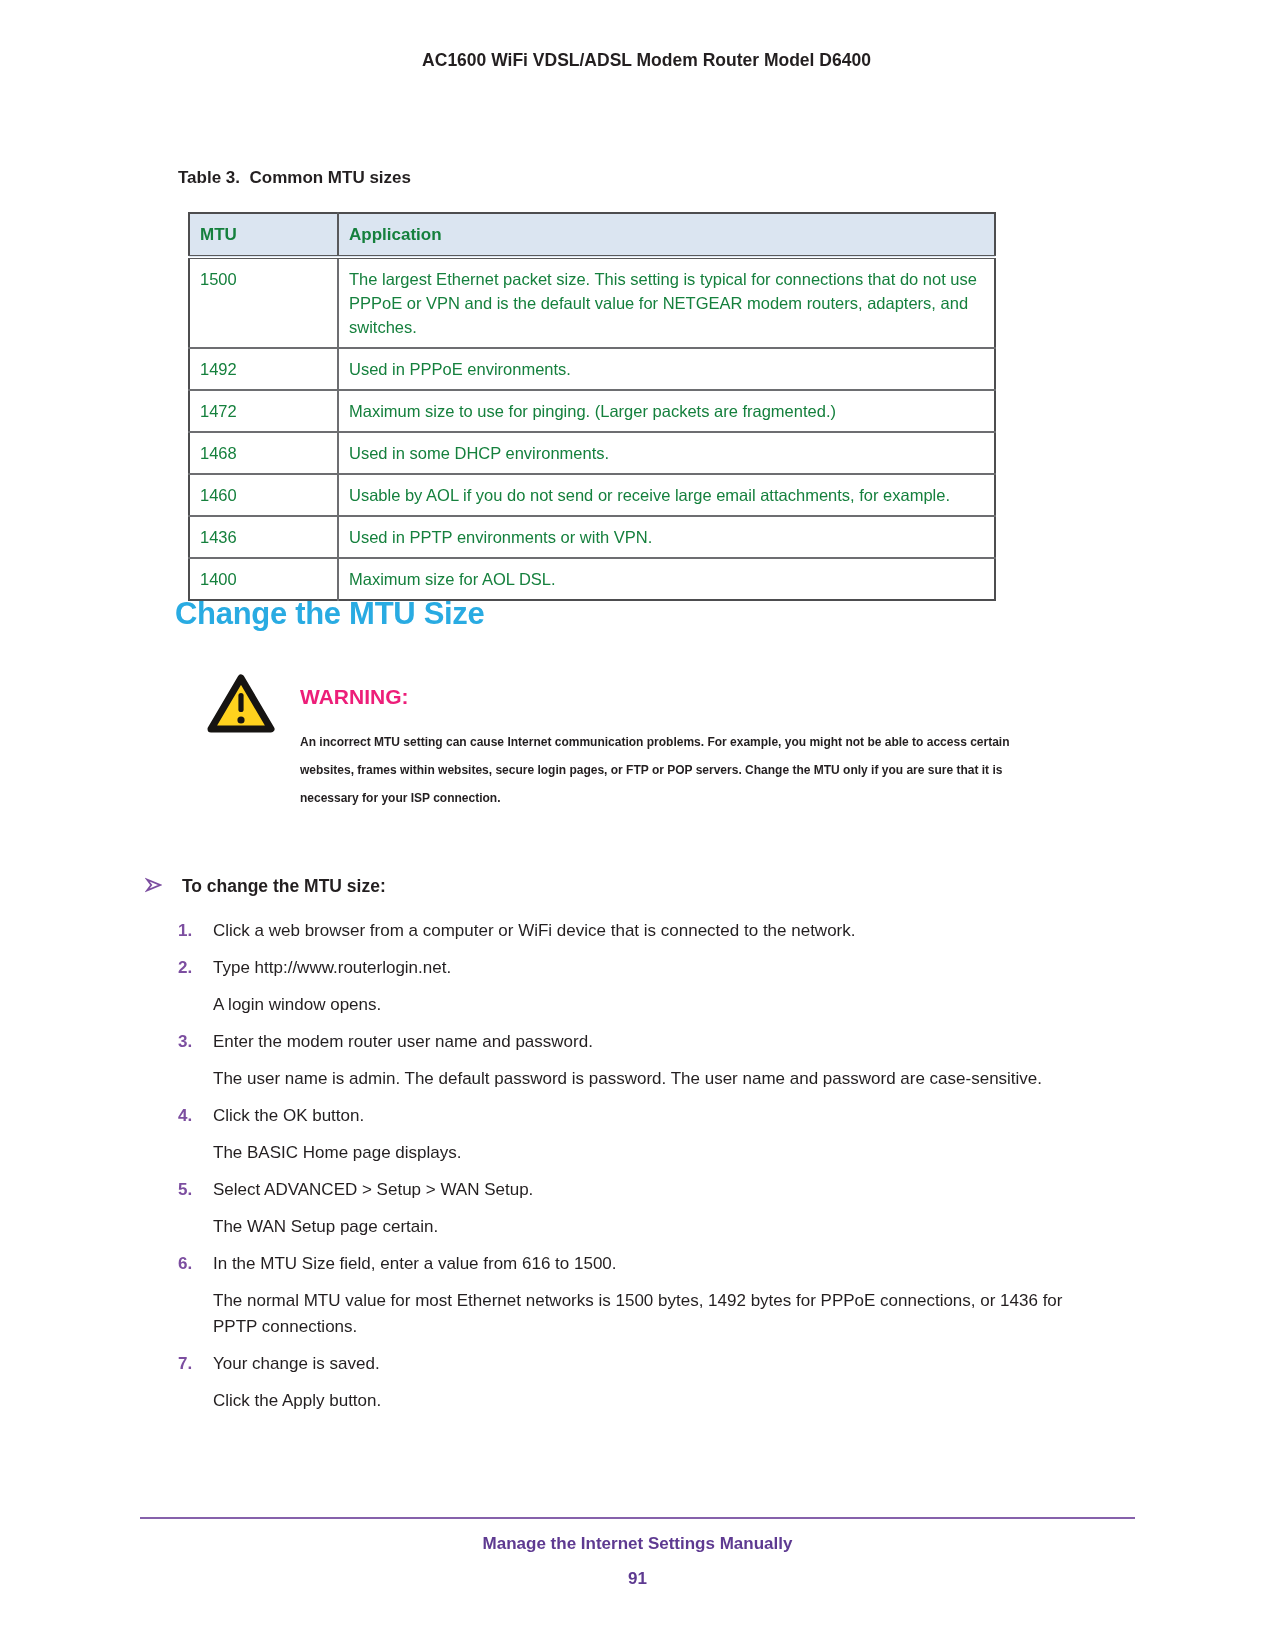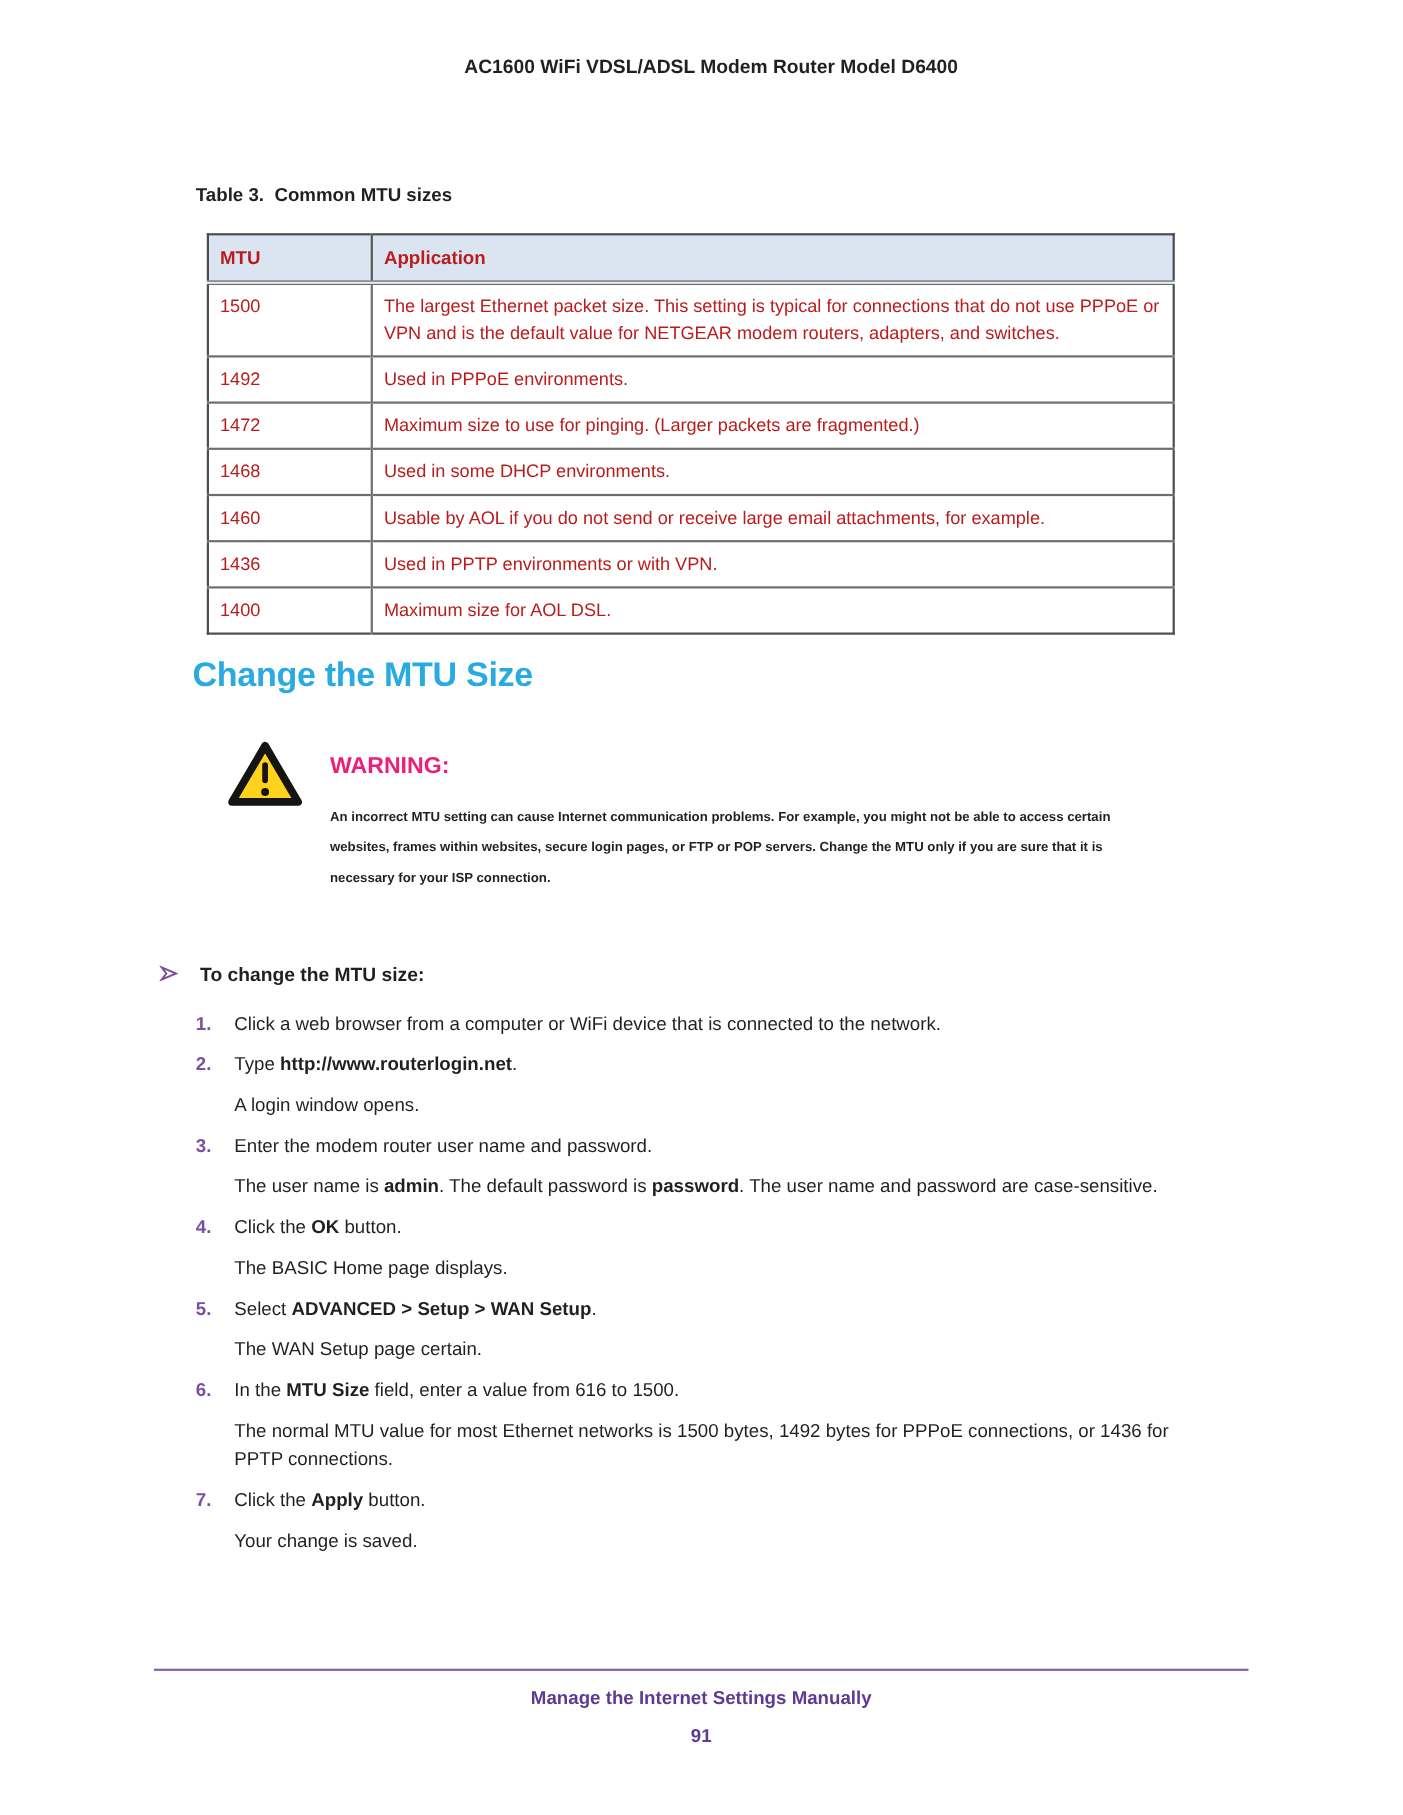--- a/index.html
+++ b/index.html
@@ -10,23 +10,23 @@
   }
   .doc-header {
     position:absolute; top:50px; left:18px; right:0;
     text-align:center; font-size:17.5px; font-weight:bold; color:#231f20;
   }
   .table-caption {
     position:absolute; top:168px; left:178px;
     font-size:17px; font-weight:bold; white-space:pre;
   }
   table.mtu-table {
-    position:absolute; top:212px; left:188px; width:880px;
+    position:absolute; top:212px; left:188px; width:808px;
     border-collapse:collapse; table-layout:fixed;
-    font-size:16.5px; color:#b91c1c;
+    font-size:16.5px; color:#15803d;
   }
   table.mtu-table th, table.mtu-table td {
     text-align:left; vertical-align:top; line-height:24px;
   }
   table.mtu-table { border:2px solid #4d4d4f; }
   table.mtu-table th {
     background:#dbe5f1; font-weight:bold; font-size:17px;
     padding:9px 10px 8px 10px;
     border-bottom:4px double #58595b; border-left:2px solid #58595b;
   }
@@ -58,21 +58,21 @@
   .steps {
     position:absolute; top:918px; left:178px; width:892px;
     font-size:17px; color:#231f20;
   }
   .step { position:relative; padding-left:35px; }
   .step-num {
     position:absolute; left:0; top:0; width:30px;
     color:#7c4ea0; font-weight:bold; line-height:26px;
   }
   .steps p { margin:0 0 11px 0; line-height:26px; }
-  .b { font-weight:bold; }
+  .b { font-weight:normal; }
   .footer-rule {
     position:absolute; top:1517px; left:140px; width:995px; height:0;
     border-top:2px solid #8661ab;
   }
   .footer-title {
     position:absolute; top:1534px; left:0; right:0; text-align:center;
     font-size:17px; font-weight:bold; color:#5e3a91;
   }
   .footer-page {
     position:absolute; top:1569px; left:0; right:0; text-align:center;
@@ -188,22 +188,22 @@
     </div>
 
     <div class="step">
       <span class="step-num">6.</span>
       <p><span>In the </span><span class="b">MTU Size</span><span> field, enter a value from 616 to 1500.</span></p>
       <p><span>The normal MTU value for most Ethernet networks is 1500 bytes, 1492 bytes for PPPoE connections, or 1436 for PPTP connections.</span></p>
     </div>
 
     <div class="step">
       <span class="step-num">7.</span>
+      <p><span>Your change is saved.</span></p>
       <p><span>Click the </span><span class="b">Apply</span><span> button.</span></p>
-      <p><span>Your change is saved.</span></p>
     </div>
 
   </div>
 
   <div class="footer-rule"></div>
   <div class="footer-title">Manage the Internet Settings Manually</div>
   <div class="footer-page">91</div>
 
 </div>
 

